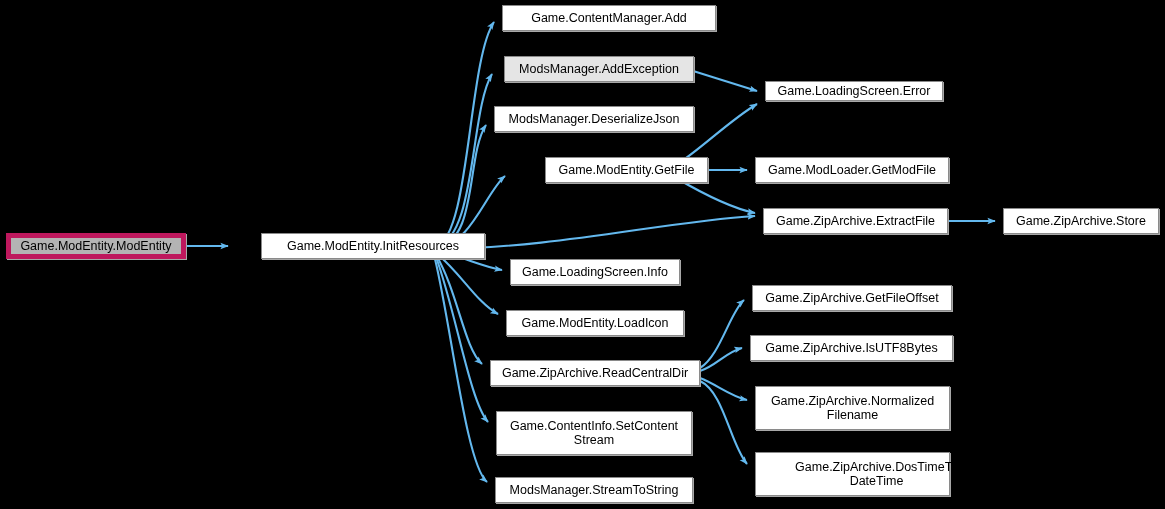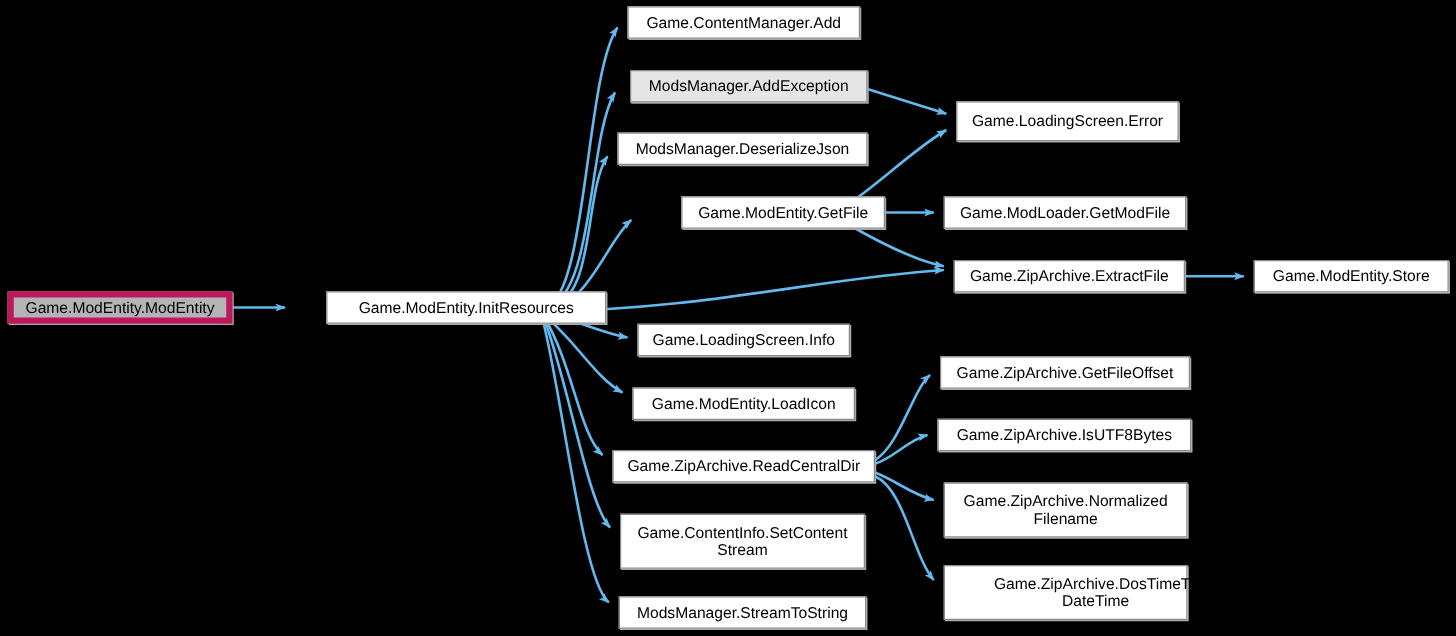--- a/index.html
+++ b/index.html
@@ -61,34 +61,34 @@
         <path d="M948,221 L995,221" marker-end="url(#ah)" stroke="#63b8ee"></path>
         <path d="M700,368 C720,356 730,312 744,300" marker-end="url(#ah)" stroke="#63b8ee"></path>
         <path d="M700,371 C716,366 726,352 742,348" marker-end="url(#ah)" stroke="#63b8ee"></path>
         <path d="M700,378 C716,384 730,396 747,400" marker-end="url(#ah)" stroke="#63b8ee"></path>
         <path d="M700,381 C724,392 730,444 747,464" marker-end="url(#ah)" stroke="#63b8ee"></path>
       </g>
   </svg>
   <div id="node-layer">
       <div class="node root" style="left: 6px; top: 233px; width: 180px; height: 26px;">Game.ModEntity.ModEntity</div>
       <div class="node" style="left: 236px; top: 233px; width: 224px; height: 26px; background: rgb(255, 255, 255); margin-left: 25px;">Game.ModEntity.InitResources</div>
-      <div class="node" style="left: 502px; top: 5px; width: 186px; height: 26px; background: rgb(255, 255, 255);">Game.ContentManager.Add</div>
+      <div class="node" style="left: 502px; top: 5px; width: 214px; height: 26px; background: rgb(255, 255, 255);">Game.ContentManager.Add</div>
       <div class="node" style="left: 504px; top: 56px; width: 190px; height: 26px; background: #e5e5e5;">ModsManager.AddException</div>
       <div class="node" style="left: 494px; top: 106px; width: 200px; height: 26px; background: rgb(255, 255, 255);">ModsManager.DeserializeJson</div>
       <div class="node" style="left: 513px; top: 157px; width: 163px; height: 26px; background: rgb(255, 255, 255); margin-left: 32px;">Game.ModEntity.GetFile</div>
       <div class="node" style="left: 510px; top: 259px; width: 170px; height: 26px; background: rgb(255, 255, 255);">Game.LoadingScreen.Info</div>
       <div class="node" style="left: 506px; top: 310px; width: 178px; height: 26px; background: rgb(255, 255, 255);">Game.ModEntity.LoadIcon</div>
       <div class="node" style="left: 490px; top: 360px; width: 210px; height: 26px; background: rgb(255, 255, 255);">Game.ZipArchive.ReadCentralDir</div>
       <div class="node" style="left: 496px; top: 411px; width: 196px; height: 44px; background: rgb(255, 255, 255);">Game.ContentInfo.SetContent
 Stream</div>
       <div class="node" style="left: 495px; top: 477px; width: 198px; height: 26px; background: rgb(255, 255, 255);">ModsManager.StreamToString</div>
-      <div class="node" style="left: 765px; top: 81px; width: 178px; height: 32px; background: rgb(255, 255, 255);">Game.LoadingScreen.Error</div>
+      <div class="node" style="left: 765px; top: 81px; width: 178px; height: 20px; background: rgb(255, 255, 255);">Game.LoadingScreen.Error</div>
       <div class="node" style="left: 755px; top: 157px; width: 194px; height: 26px; background: rgb(255, 255, 255);">Game.ModLoader.GetModFile</div>
       <div class="node" style="left: 763px; top: 208px; width: 185px; height: 26px; background: rgb(255, 255, 255);">Game.ZipArchive.ExtractFile</div>
       <div class="node" style="left: 752px; top: 285px; width: 200px; height: 26px; background: rgb(255, 255, 255);">Game.ZipArchive.GetFileOffset</div>
       <div class="node" style="left: 750px; top: 335px; width: 203px; height: 26px; background: rgb(255, 255, 255);">Game.ZipArchive.IsUTF8Bytes</div>
       <div class="node" style="left: 755px; top: 386px; width: 195px; height: 44px; background: rgb(255, 255, 255);">Game.ZipArchive.Normalized
 Filename</div>
       <div class="node" style="left: 755px; top: 452px; width: 195px; height: 44px; background: rgb(255, 255, 255); padding-left: 48px;">Game.ZipArchive.DosTimeTo
 DateTime</div>
-      <div class="node" style="left: 1003px; top: 208px; width: 156px; height: 26px; background: rgb(255, 255, 255);">Game.ModEntity.Store</div>
+      <div class="node" style="left: 1003px; top: 208px; width: 156px; height: 26px; background: rgb(255, 255, 255);">Game.ZipArchive.Store</div>
     </div>
 </div>
 
 </body></html>

